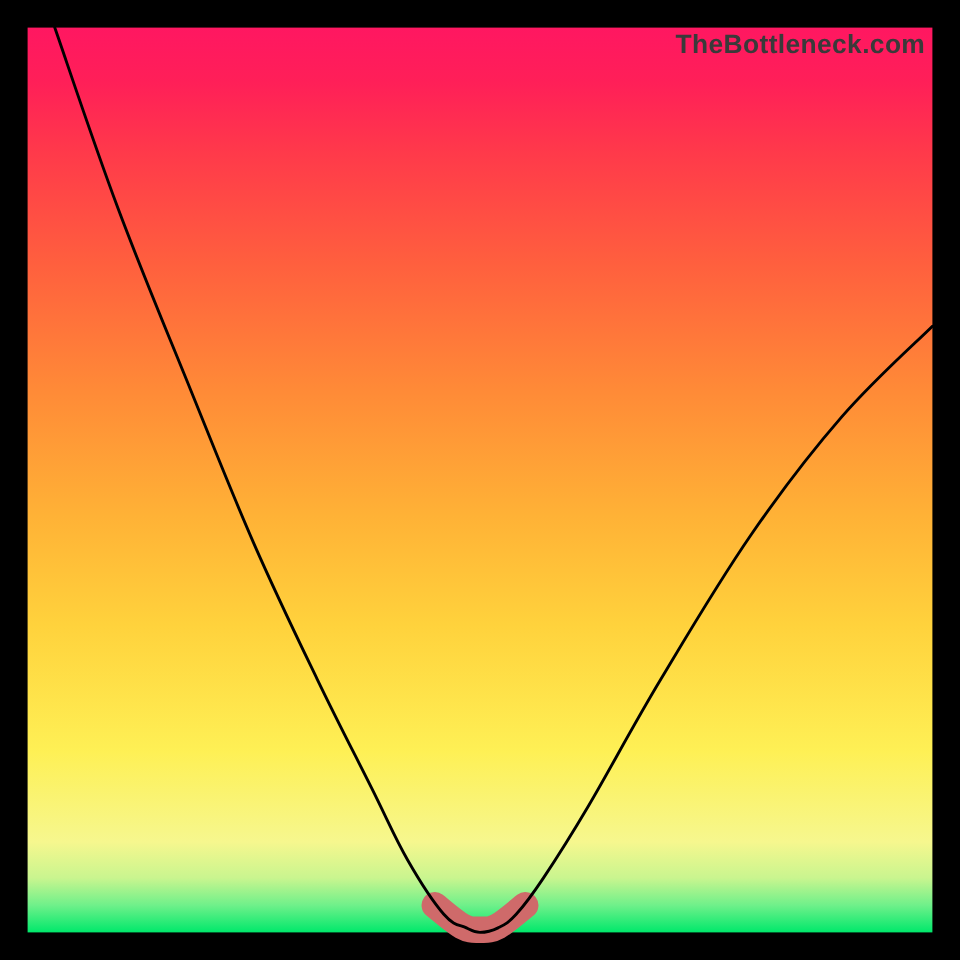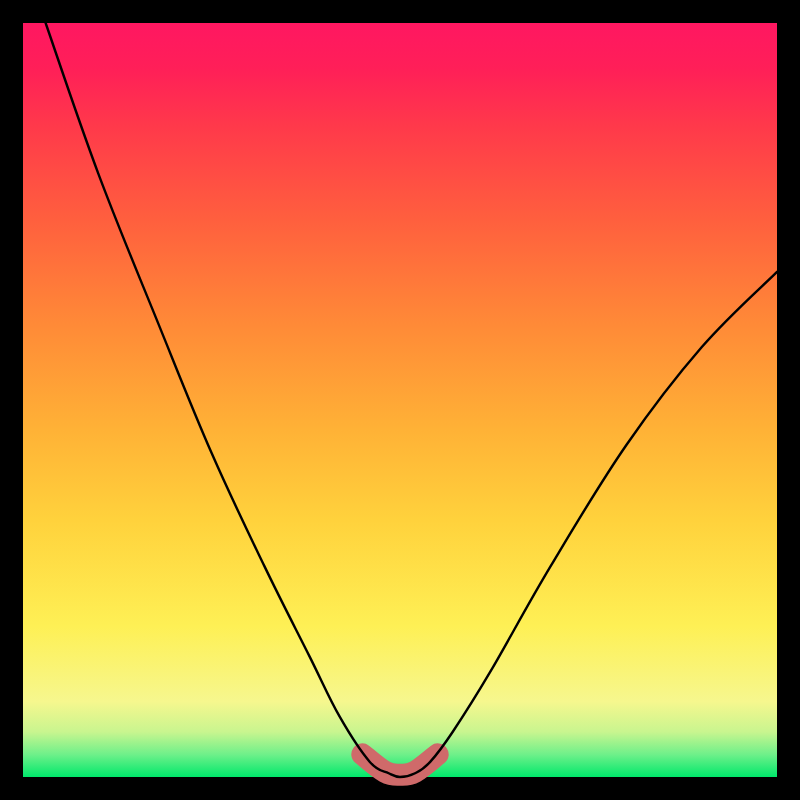--- a/index.html
+++ b/index.html
@@ -57,18 +57,19 @@
     width: 754px;
     height: 754px;
     overflow: visible;
   }
 </style>
 </head>
 <body>
 
 <div class="frame">
   <div class="plot-area">
+    <div class="watermark">TheBottleneck.com</div>
     <svg class="curves" viewBox="0 0 754 754" preserveAspectRatio="none">
       <path fill="none" stroke="#cf6a6a" stroke-width="22" stroke-linecap="round" stroke-linejoin="round" id="hlPath" d="M 339.30 731.38 C 343.37 734.50, 355.13 745.06, 361.92 748.72 C 368.71 752.39, 371.57 751.74, 377.00 751.74 C 382.43 751.74, 385.29 752.39, 392.08 748.72 C 398.87 745.06, 410.63 734.50, 414.70 731.38"></path>
       <path fill="none" stroke="#000000" stroke-width="2.4" stroke-linecap="round" stroke-linejoin="round" id="curvePath" d="M 22.62 0.00 C 32.12 27.14, 55.04 96.51, 75.40 150.80 C 95.76 205.09, 115.36 251.38, 135.72 301.60 C 156.08 351.82, 169.50 386.35, 188.50 429.78 C 207.50 473.21, 223.64 506.24, 241.28 542.88 C 258.92 579.52, 272.95 606.22, 286.52 633.36 C 300.09 660.50, 305.82 674.68, 316.68 693.68 C 327.54 712.68, 338.02 728.74, 346.84 738.92 C 355.66 749.10, 360.26 747.52, 365.69 750.23 C 371.12 752.94, 372.25 754.00, 377.00 754.00 C 381.75 754.00, 386.65 752.94, 392.08 750.23 C 397.51 747.52, 400.37 746.38, 407.16 738.92 C 413.95 731.46, 418.92 725.05, 429.78 708.76 C 440.64 692.47, 449.84 678.30, 467.48 648.44 C 485.12 618.58, 503.37 583.60, 527.80 542.88 C 552.23 502.16, 576.06 461.60, 603.20 422.24 C 630.34 382.88, 651.46 355.44, 678.60 324.22 C 705.74 293.00, 740.43 262.39, 754.00 248.82"></path>
     </svg>
   </div>
 </div>
 
 </body></html>

